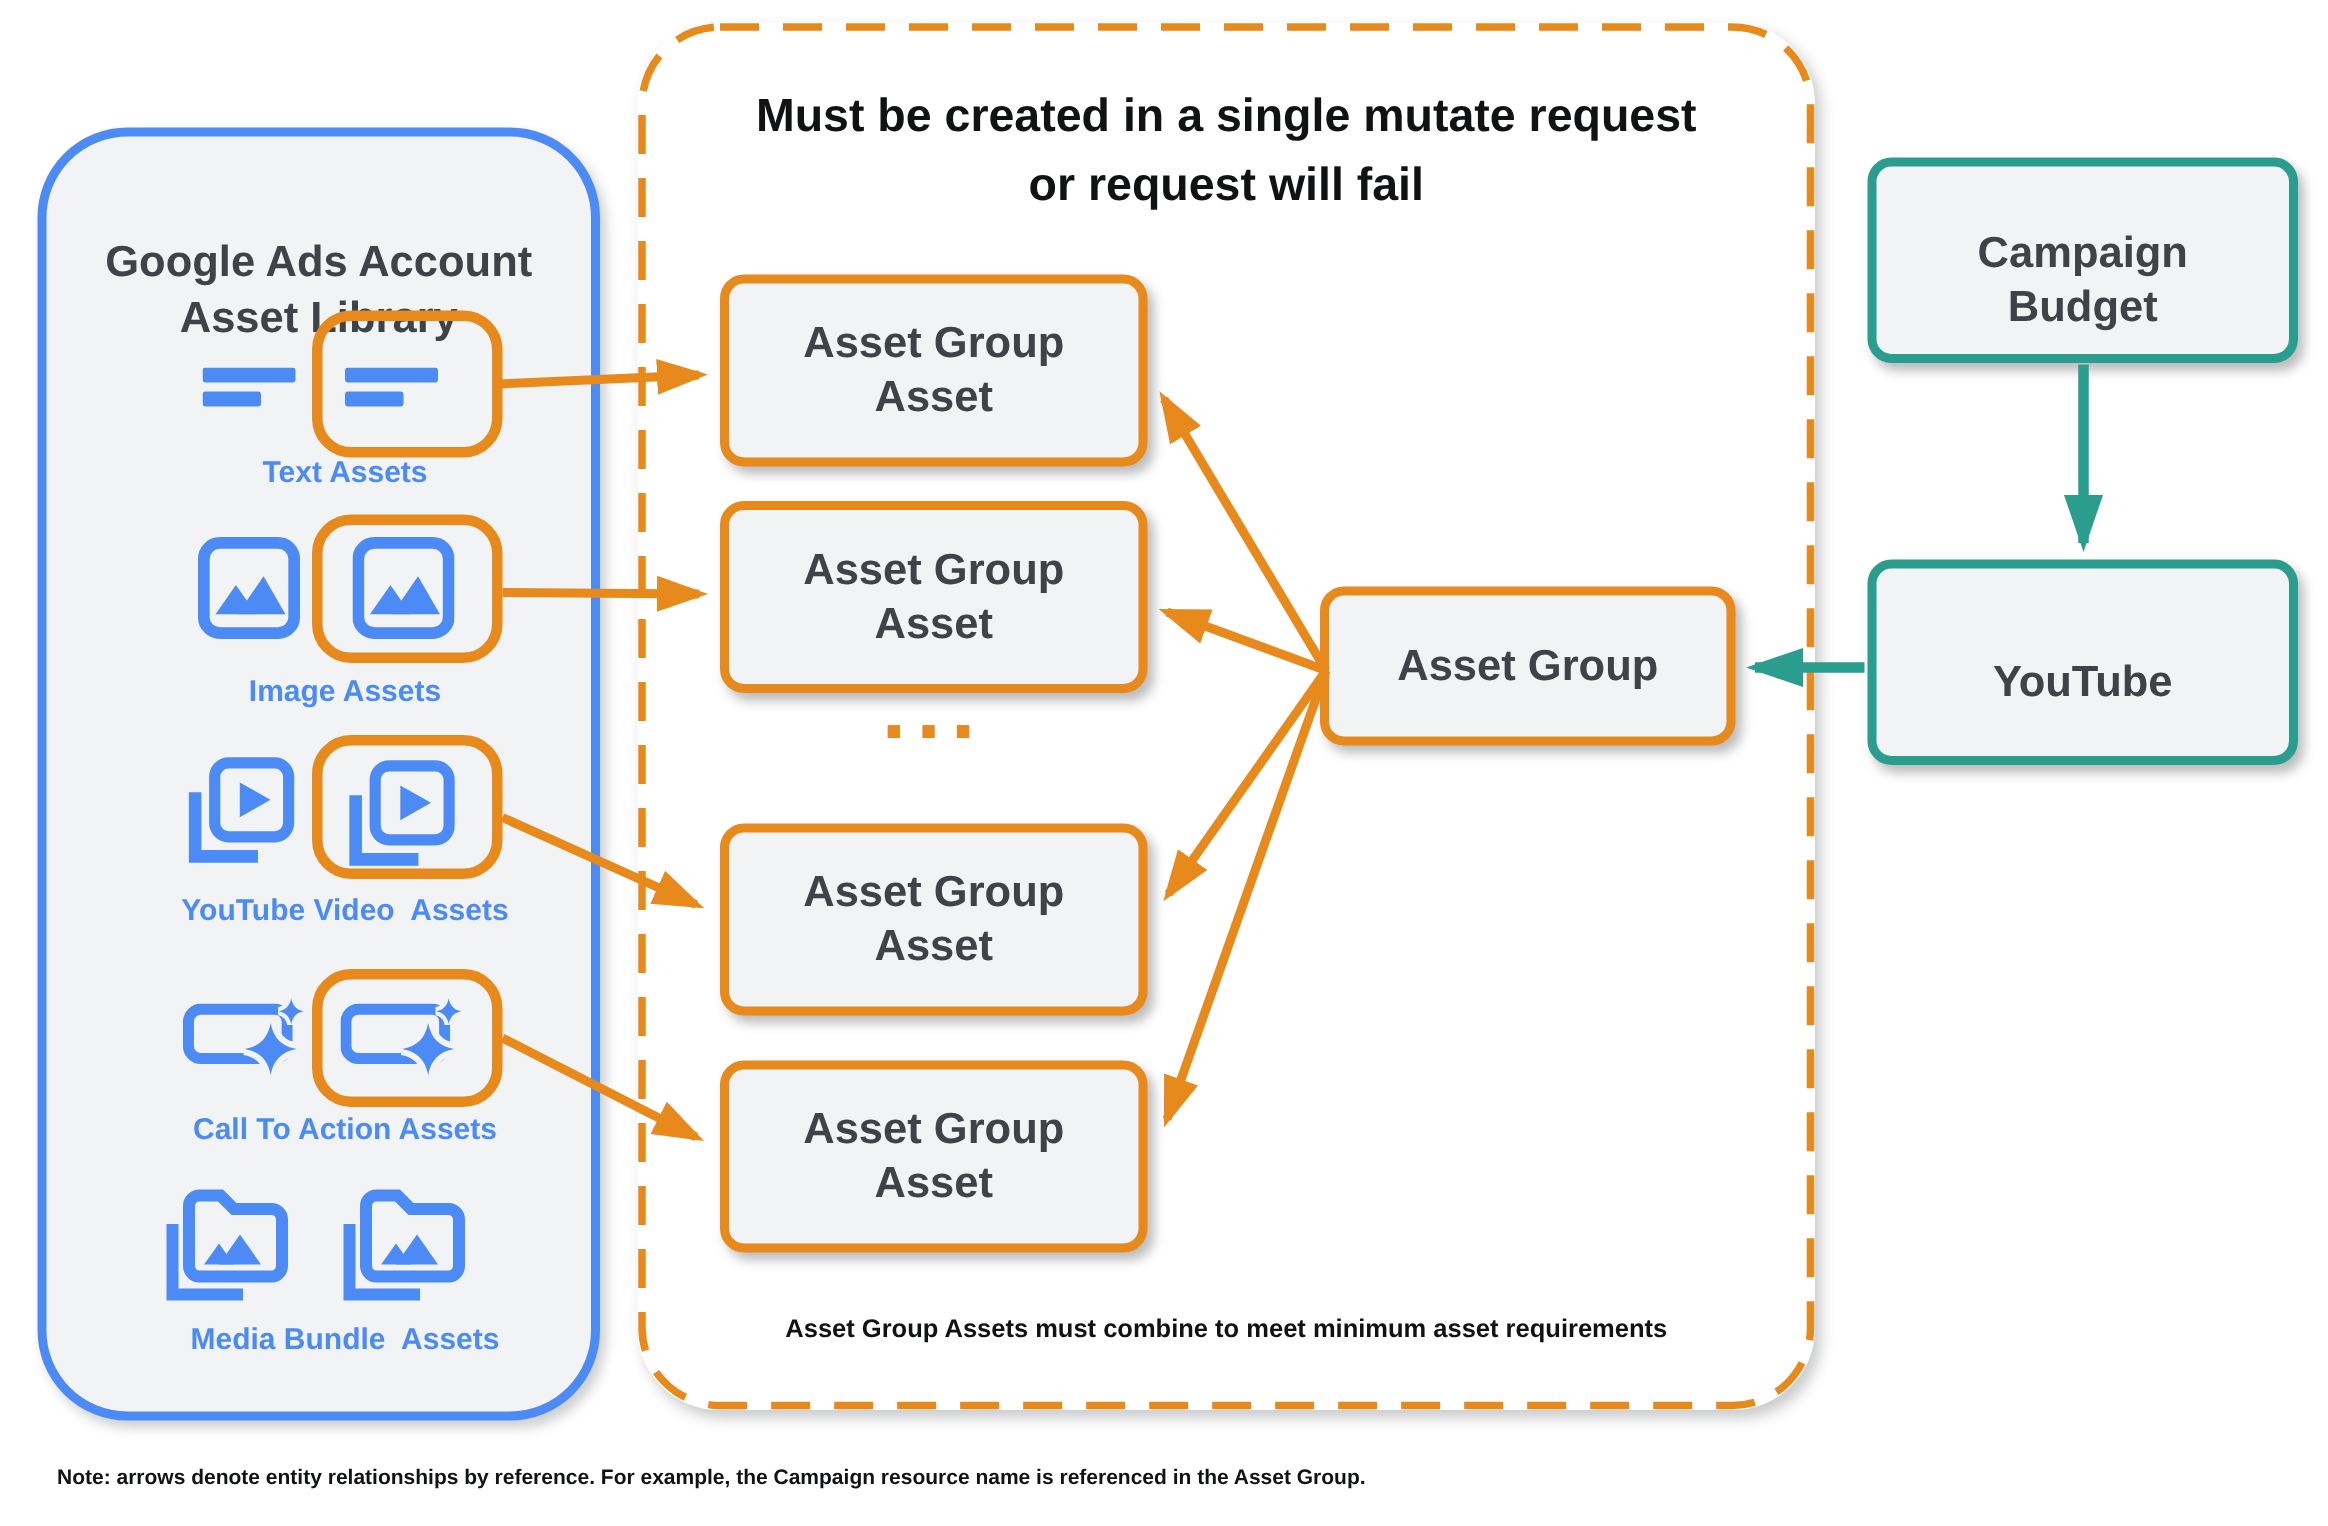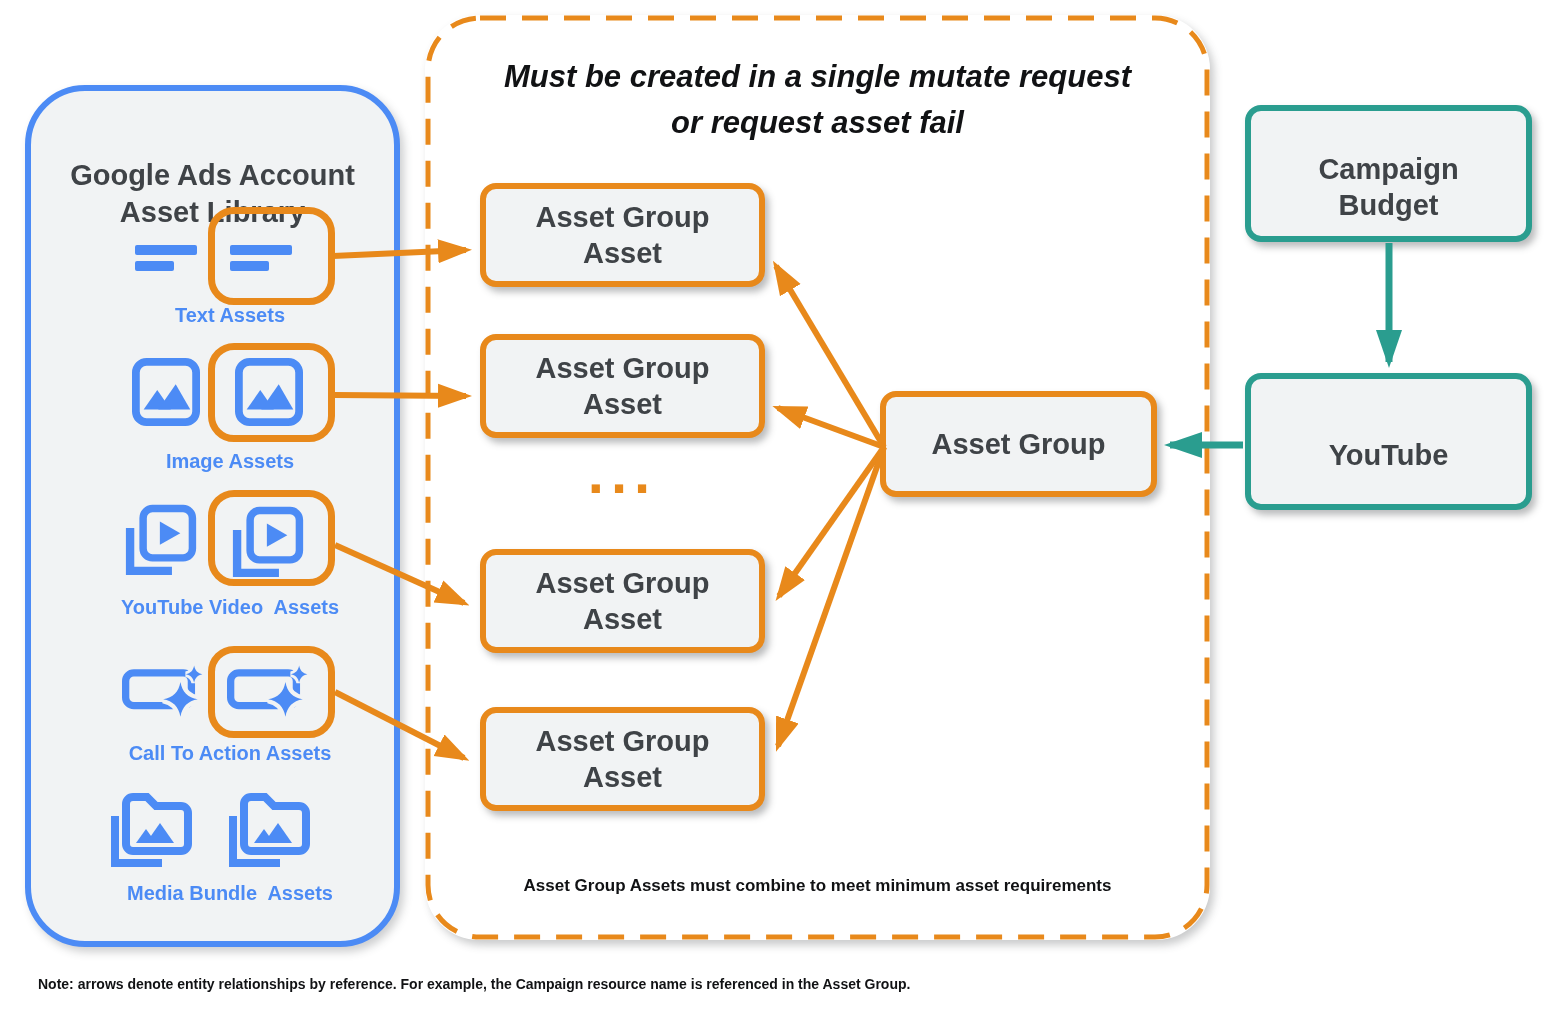--- a/index.html
+++ b/index.html
@@ -20,31 +20,31 @@
     color:var(--blue);font-weight:bold;font-size:20px;white-space:pre-wrap;}
 
   .ring{position:absolute;border:7px solid var(--orange);border-radius:26px;box-sizing:border-box;}
   .icon{position:absolute;color:var(--blue);}
 
   
   .dashed-panel{position:absolute;left:425px;top:15px;width:785px;height:925px;
     background:#fff;border-radius:54px;box-shadow:4px 5px 9px rgba(60,64,67,.28);}
   .dash-border{position:absolute;left:0;top:0;}
   .mutate-title{position:absolute;left:425px;top:54px;width:785px;text-align:center;
-    font-weight:bold;font-style:italic;font-size:31px;line-height:46px;color:var(--black);}
+    font-weight:bold;font-size:31px;line-height:46px;color:var(--black);}
   .mutate-title span{display:block;}
   .mutate-footnote{position:absolute;left:440px;top:876px;width:755px;text-align:center;
     font-weight:bold;font-size:17px;color:var(--black);}
 
   
   .ebox{position:absolute;box-sizing:border-box;border-radius:16px;background:var(--box-fill);
     display:flex;align-items:center;justify-content:center;
     box-shadow:4px 5px 7px rgba(60,64,67,.35);}
   .ebox .btxt{text-align:center;font-weight:bold;font-size:29px;line-height:36px;color:var(--text-dark);}
-  .aga{left:480px;width:285px;height:104px;border:6px solid var(--orange);}
+  .aga{left:480px;width:285px;height:128px;border:6px solid var(--orange);}
   .aga .btxt{width:225px;}
   .asset-group{left:880px;top:391px;width:277px;height:106px;border:6px solid var(--orange);}
   .teal-box{left:1245px;width:287px;height:137px;border:6px solid var(--teal);}
   .teal-box .btxt{width:205px;margin-top:26px;}
 
   .dots{position:absolute;left:480px;top:444px;width:285px;text-align:center;
     color:var(--orange);font-weight:bold;font-size:58px;letter-spacing:7px;line-height:58px;}
 
   .note{position:absolute;left:38px;top:976px;width:1500px;
     font-weight:bold;font-size:14px;color:var(--black);}
@@ -126,21 +126,21 @@
   </svg>
   <div class="lib-label" style="top:882px">Media Bundle  Assets</div>
 
   <div class="dashed-panel">
     <svg class="dash-border" width="785" height="925" viewBox="0 0 785 925">
       <rect x="3" y="3" width="779" height="919" rx="52" fill="none" stroke="var(--orange)" stroke-width="5" stroke-dasharray="26 16"></rect>
     </svg>
   </div>
   <div class="mutate-title">
     <span>Must be created in a single mutate request</span>
-    <span>or request asset fail</span>
+    <span>or request will fail</span>
   </div>
 
   <div class="ebox aga" style="top:183px">
     <span class="btxt">Asset Group Asset</span>
   </div>
   <div class="ebox aga" style="top:334px">
     <span class="btxt">Asset Group Asset</span>
   </div>
   <div class="dots">...</div>
   <div class="ebox aga" style="top:549px">

